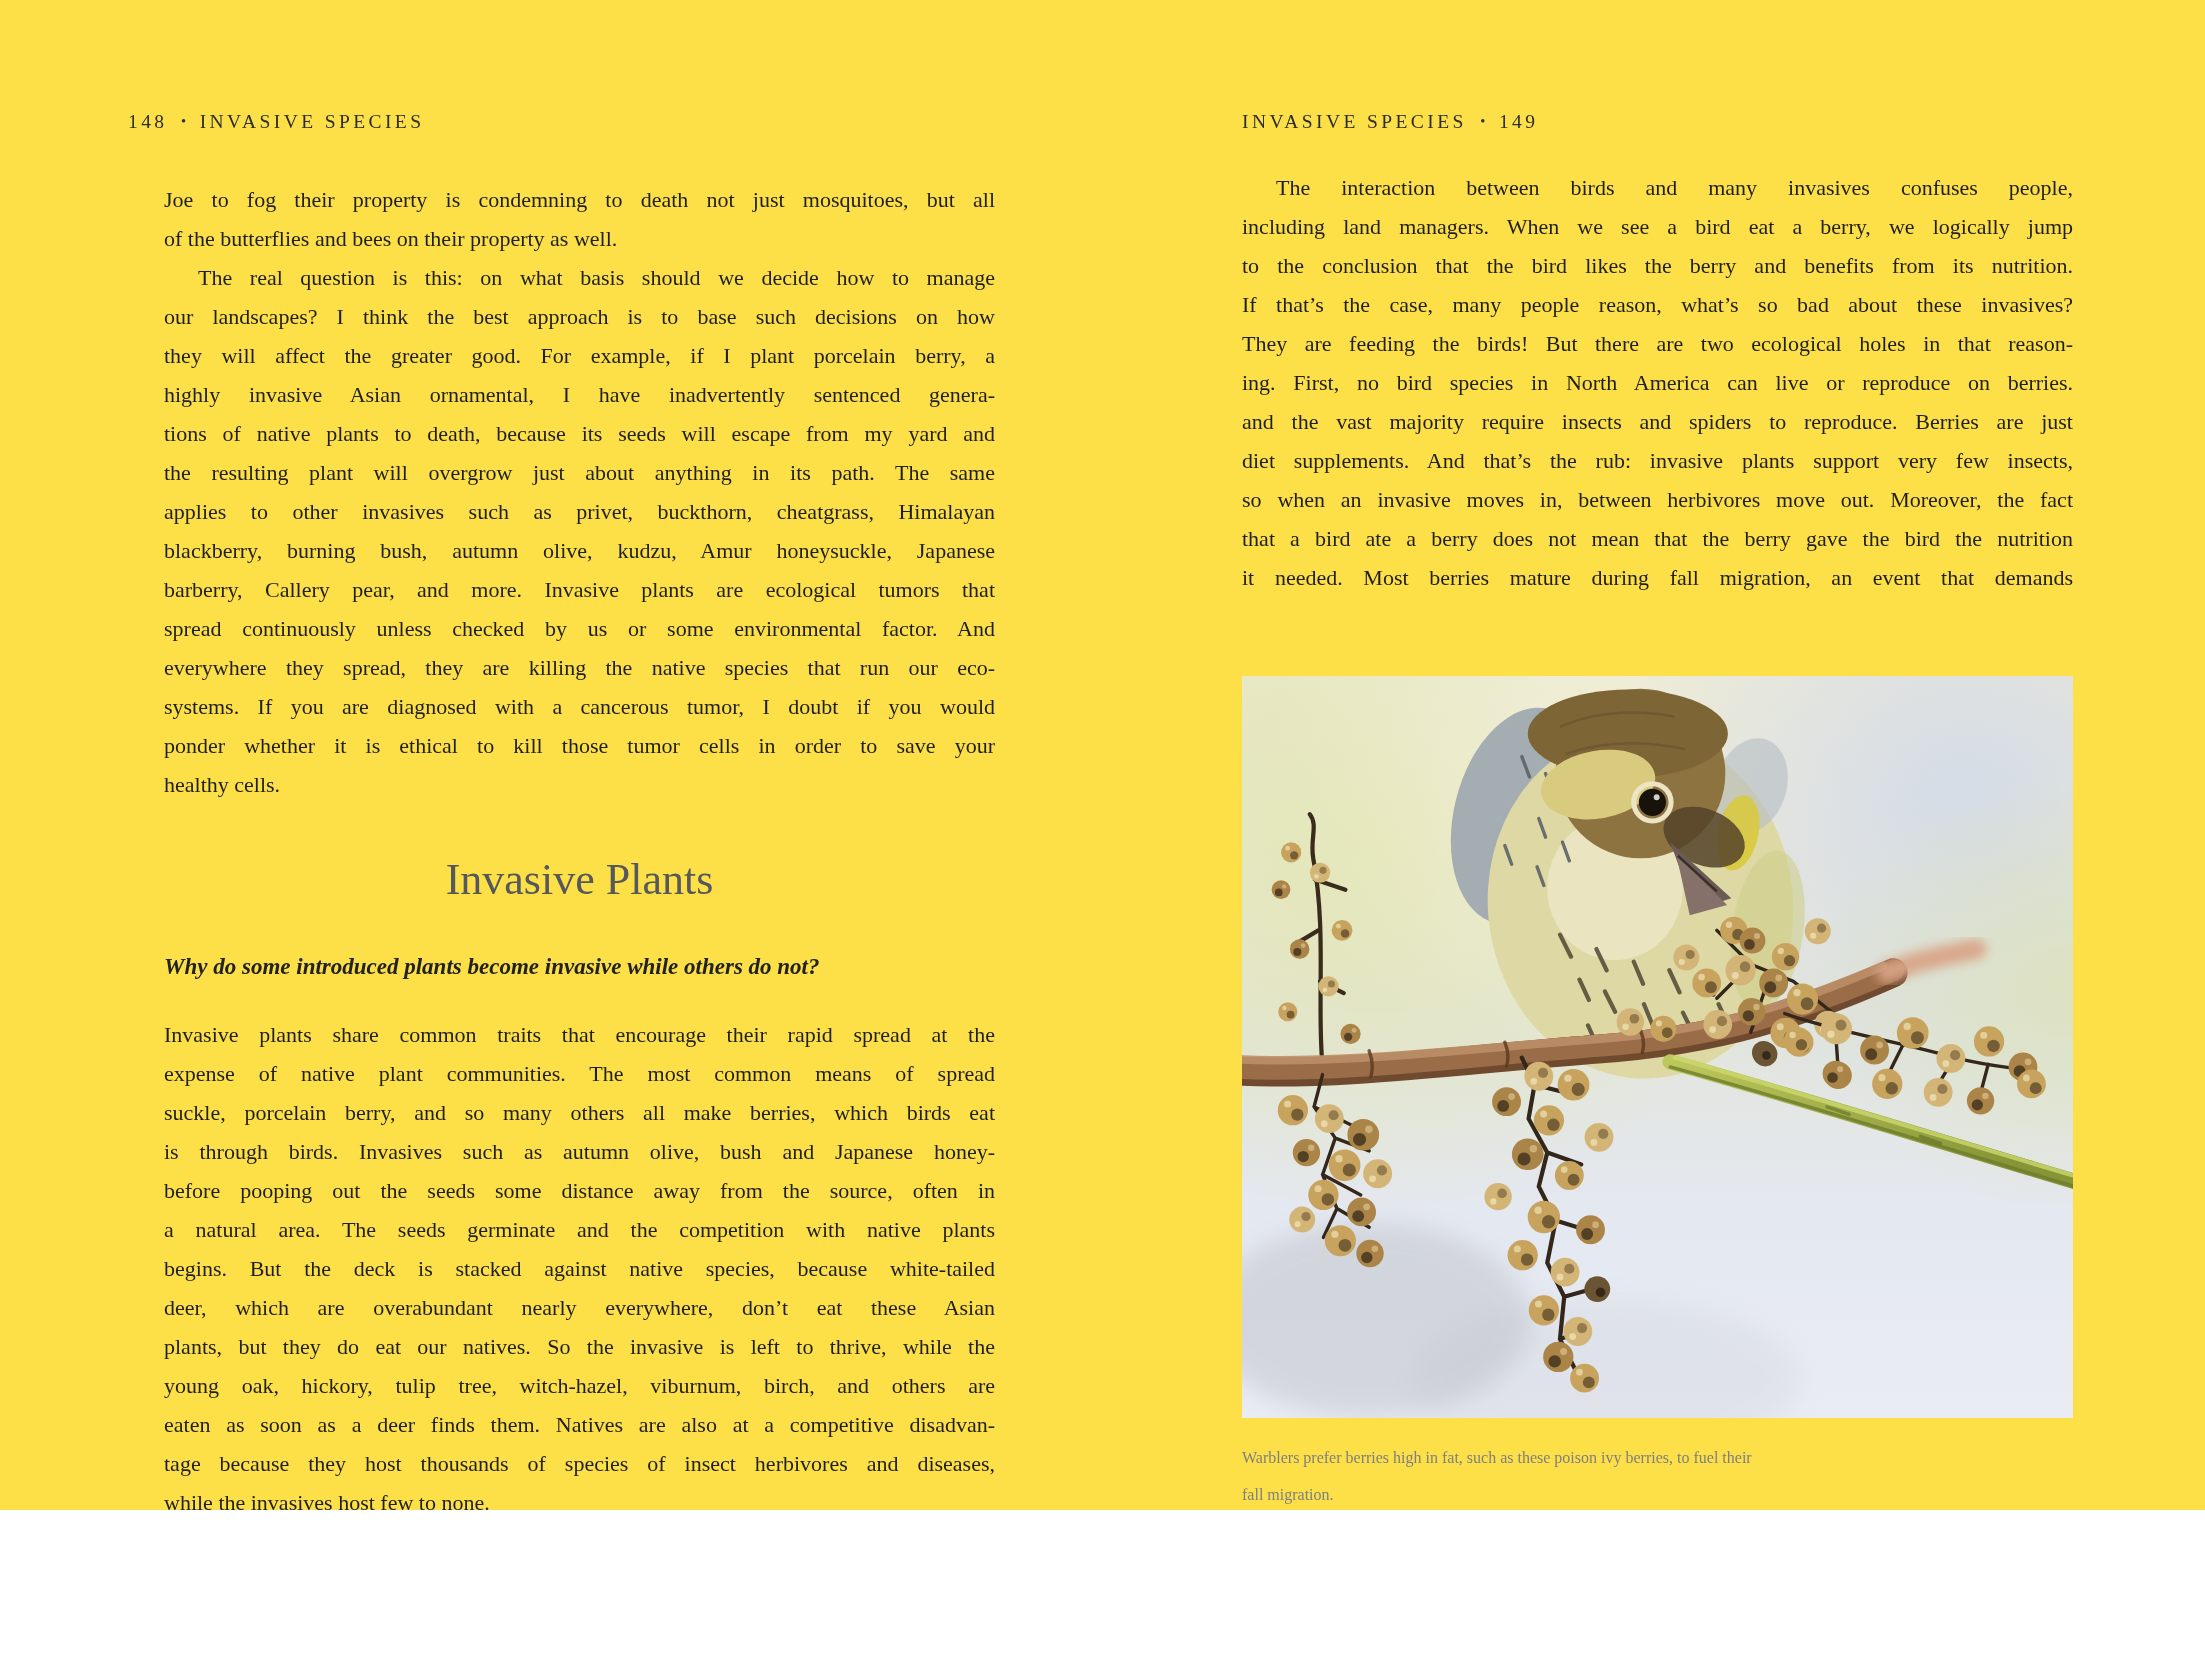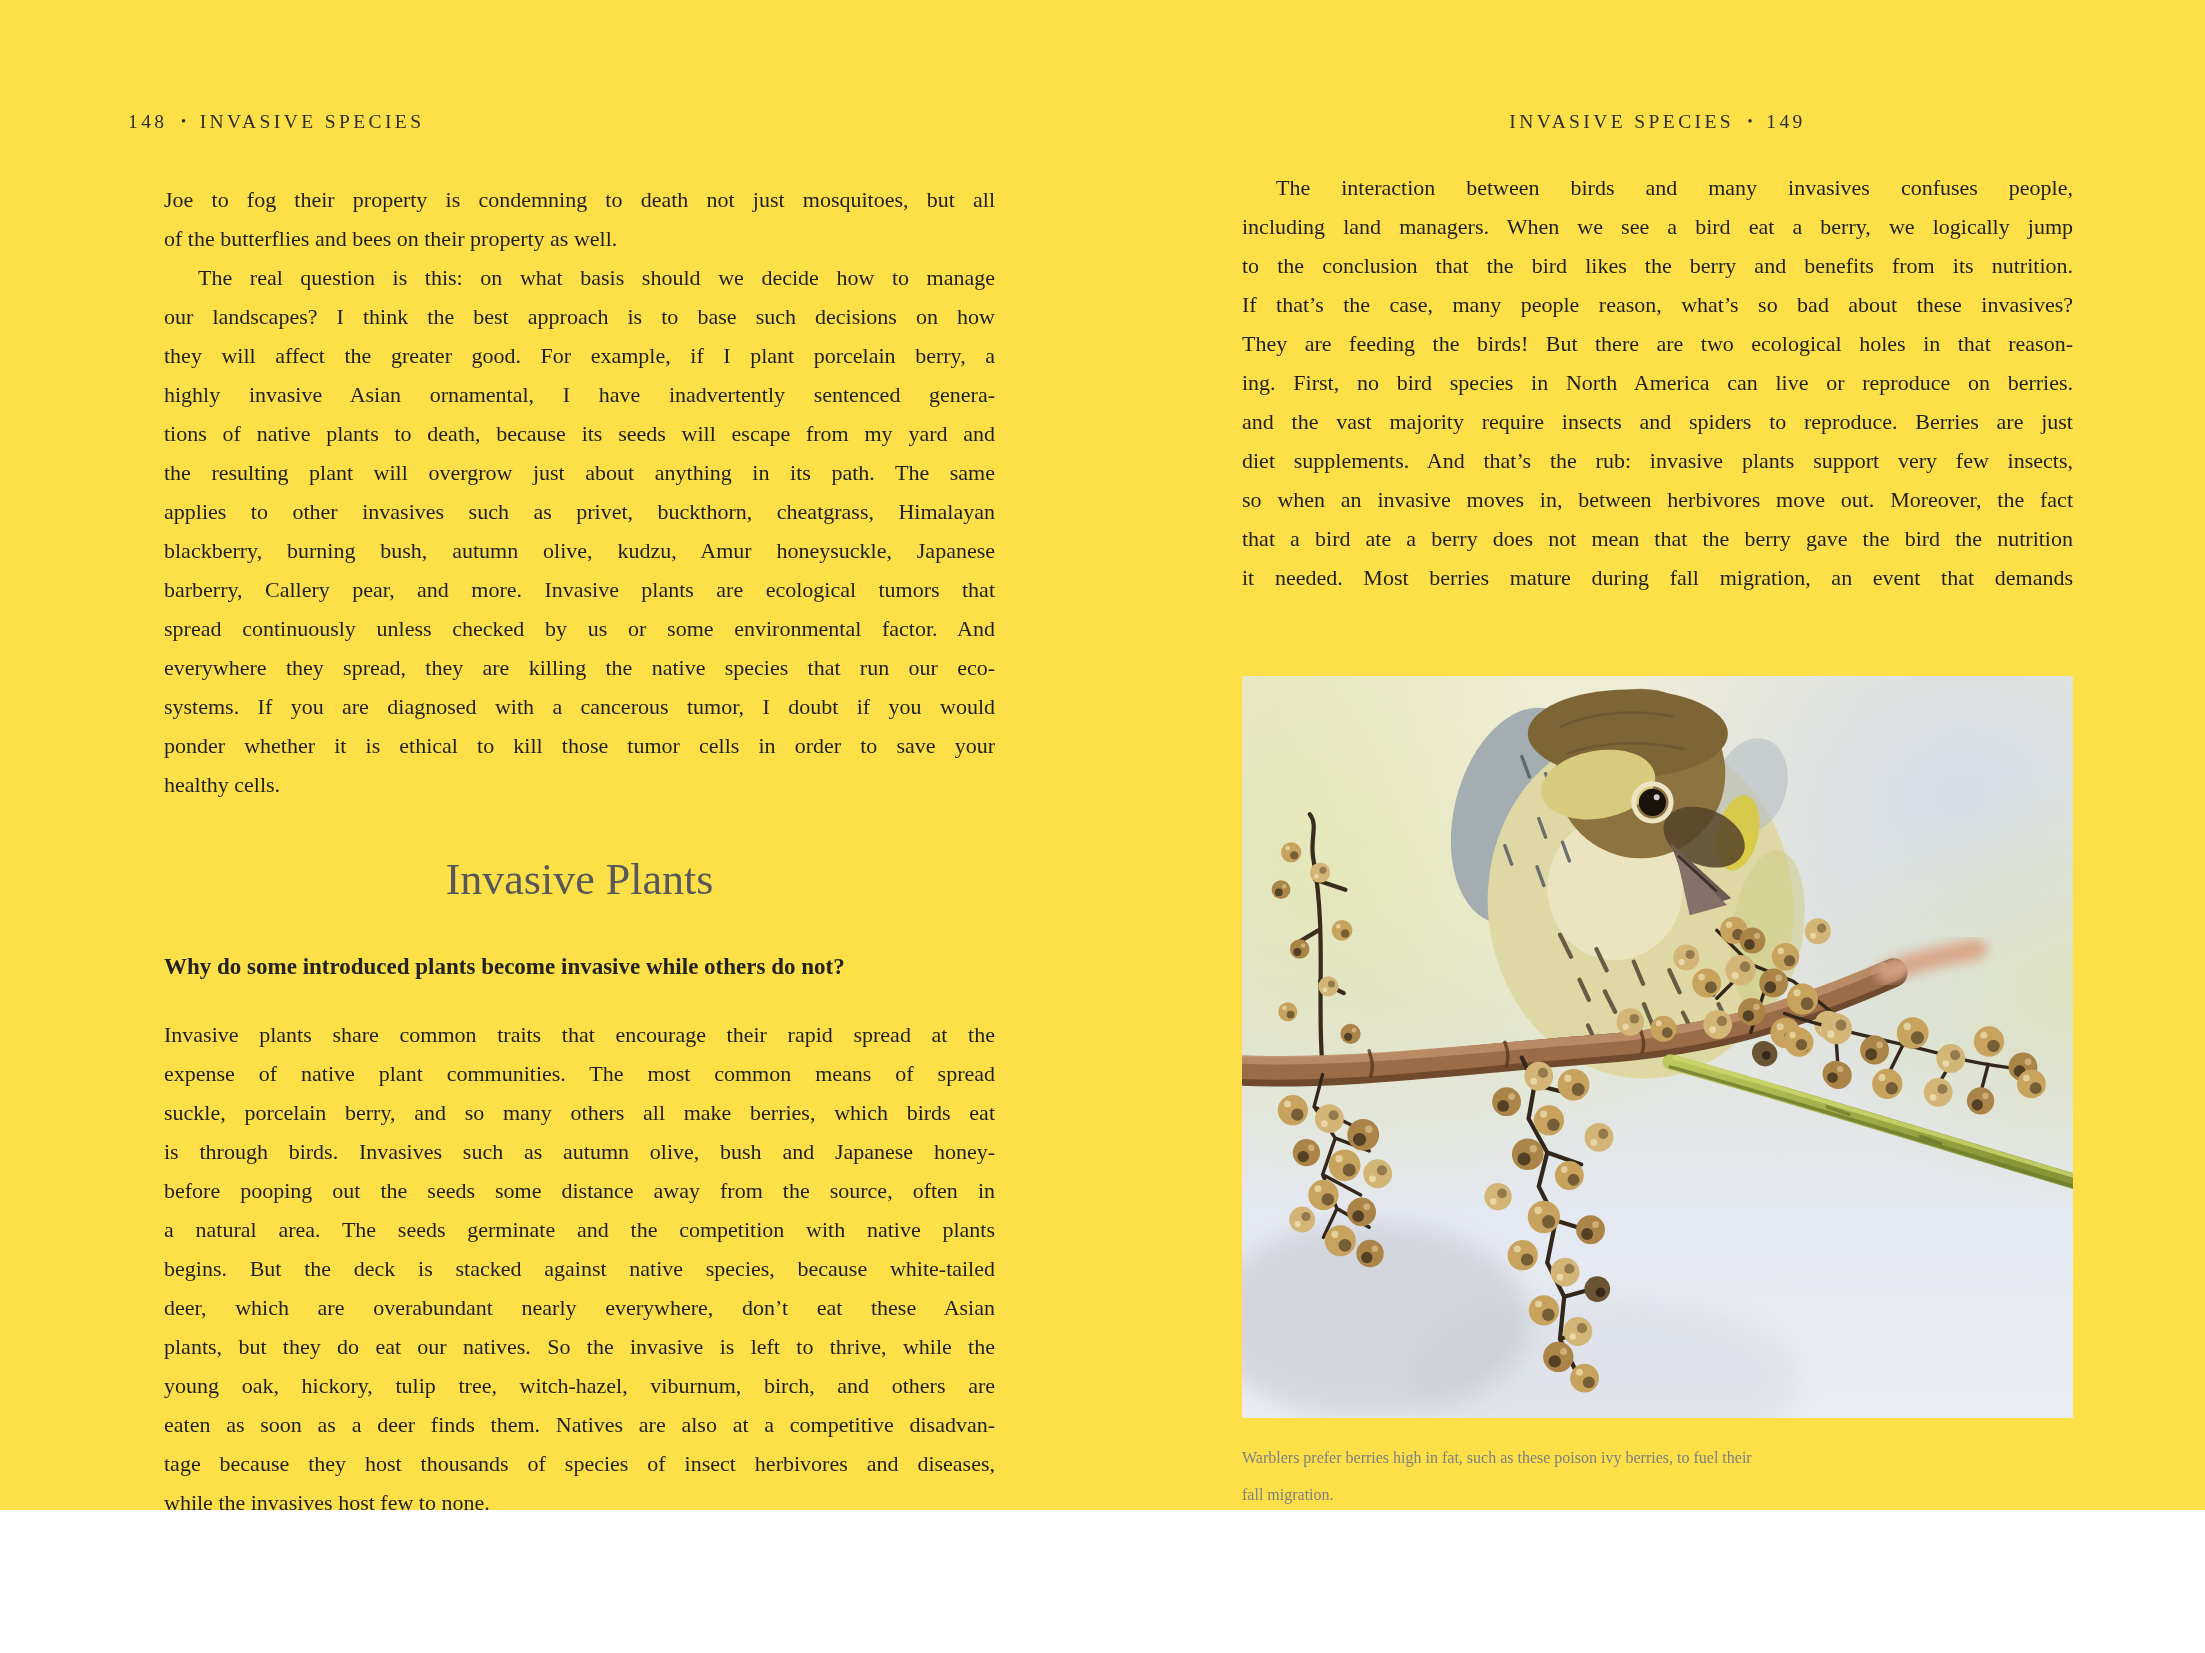--- a/index.html
+++ b/index.html
@@ -10,38 +10,38 @@
   .page{position:absolute;top:0;width:1103px;height:1654px;}
   .page-left{left:0;}
   .page-right{left:1103px;}
 
   
   .runhead{
     position:absolute;top:111px;font-size:19.5px;letter-spacing:3.4px;color:#2d2d2d;
     white-space:nowrap;
   }
   .runhead-left{left:128px;}
-  .runhead-right{left:1242px;width:831px;text-align:center;}
+  .runhead-right{left:1242px;width:831px;text-align:left;}
   .runhead .bullet{font-size:14.4px;letter-spacing:0;margin:0 13.6px;position:relative;top:-2.5px;}
 
   
   .col{position:absolute;width:831px;font-size:22px;line-height:39px;}
   .col-left{left:128px;top:180px;margin-left:36px;}
   .col-right{left:1242px;top:168px;}
   .para{margin:0;}
   .line{text-align:justify;text-align-last:justify;white-space:normal;}
   .line.last{text-align-last:left;}
   .para.indent .line.first{text-indent:34px;}
 
   .section-heading{
     margin-top:49px;text-align:center;font-size:44px;line-height:53px;
     color:#56585b;font-weight:normal;
   }
   .question{
-    margin-top:44px;font-weight:bold;font-size:23px;line-height:34px;color:#222222;
+    margin-top:44px;font-weight:bold;font-size:23px;line-height:34px;color:#222222;font-style:italic;
   }
   .after-heading{margin-top:30.5px;}
 
   
   .photo{
     position:absolute;left:1242px;top:676px;width:831px;height:742px;
   }
   .photo svg{display:block;width:831px;height:742px;}
 
   

